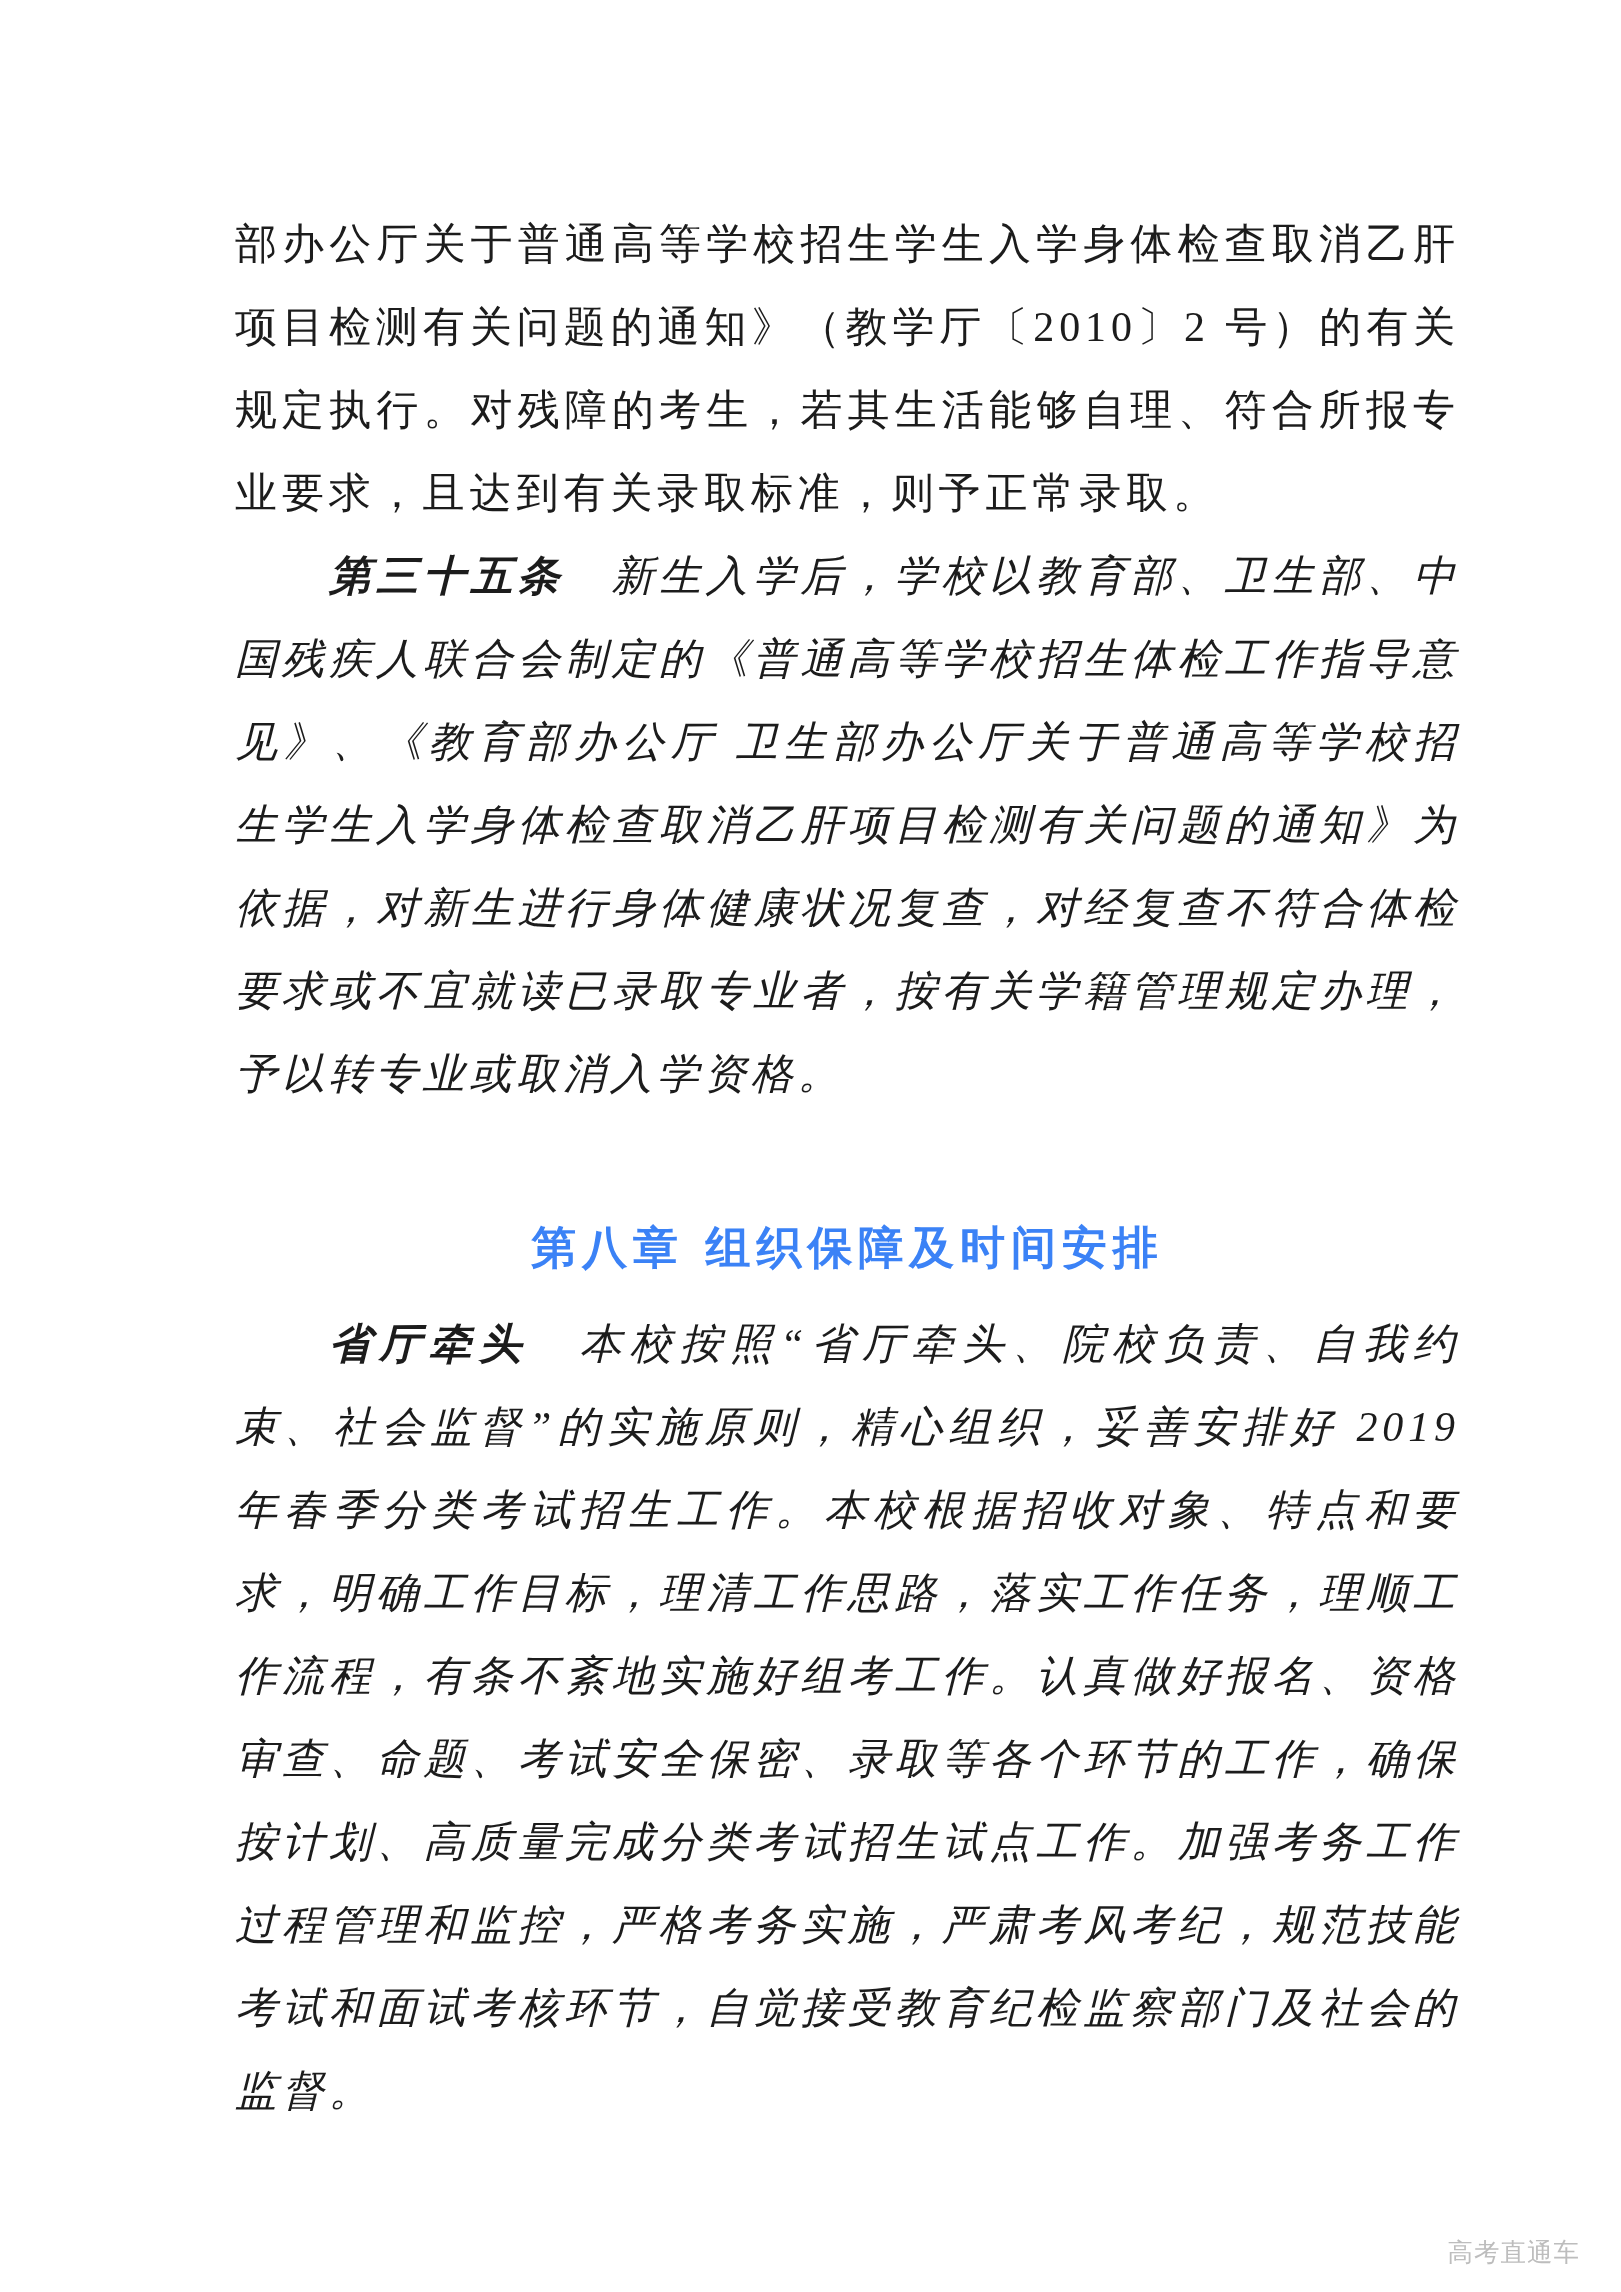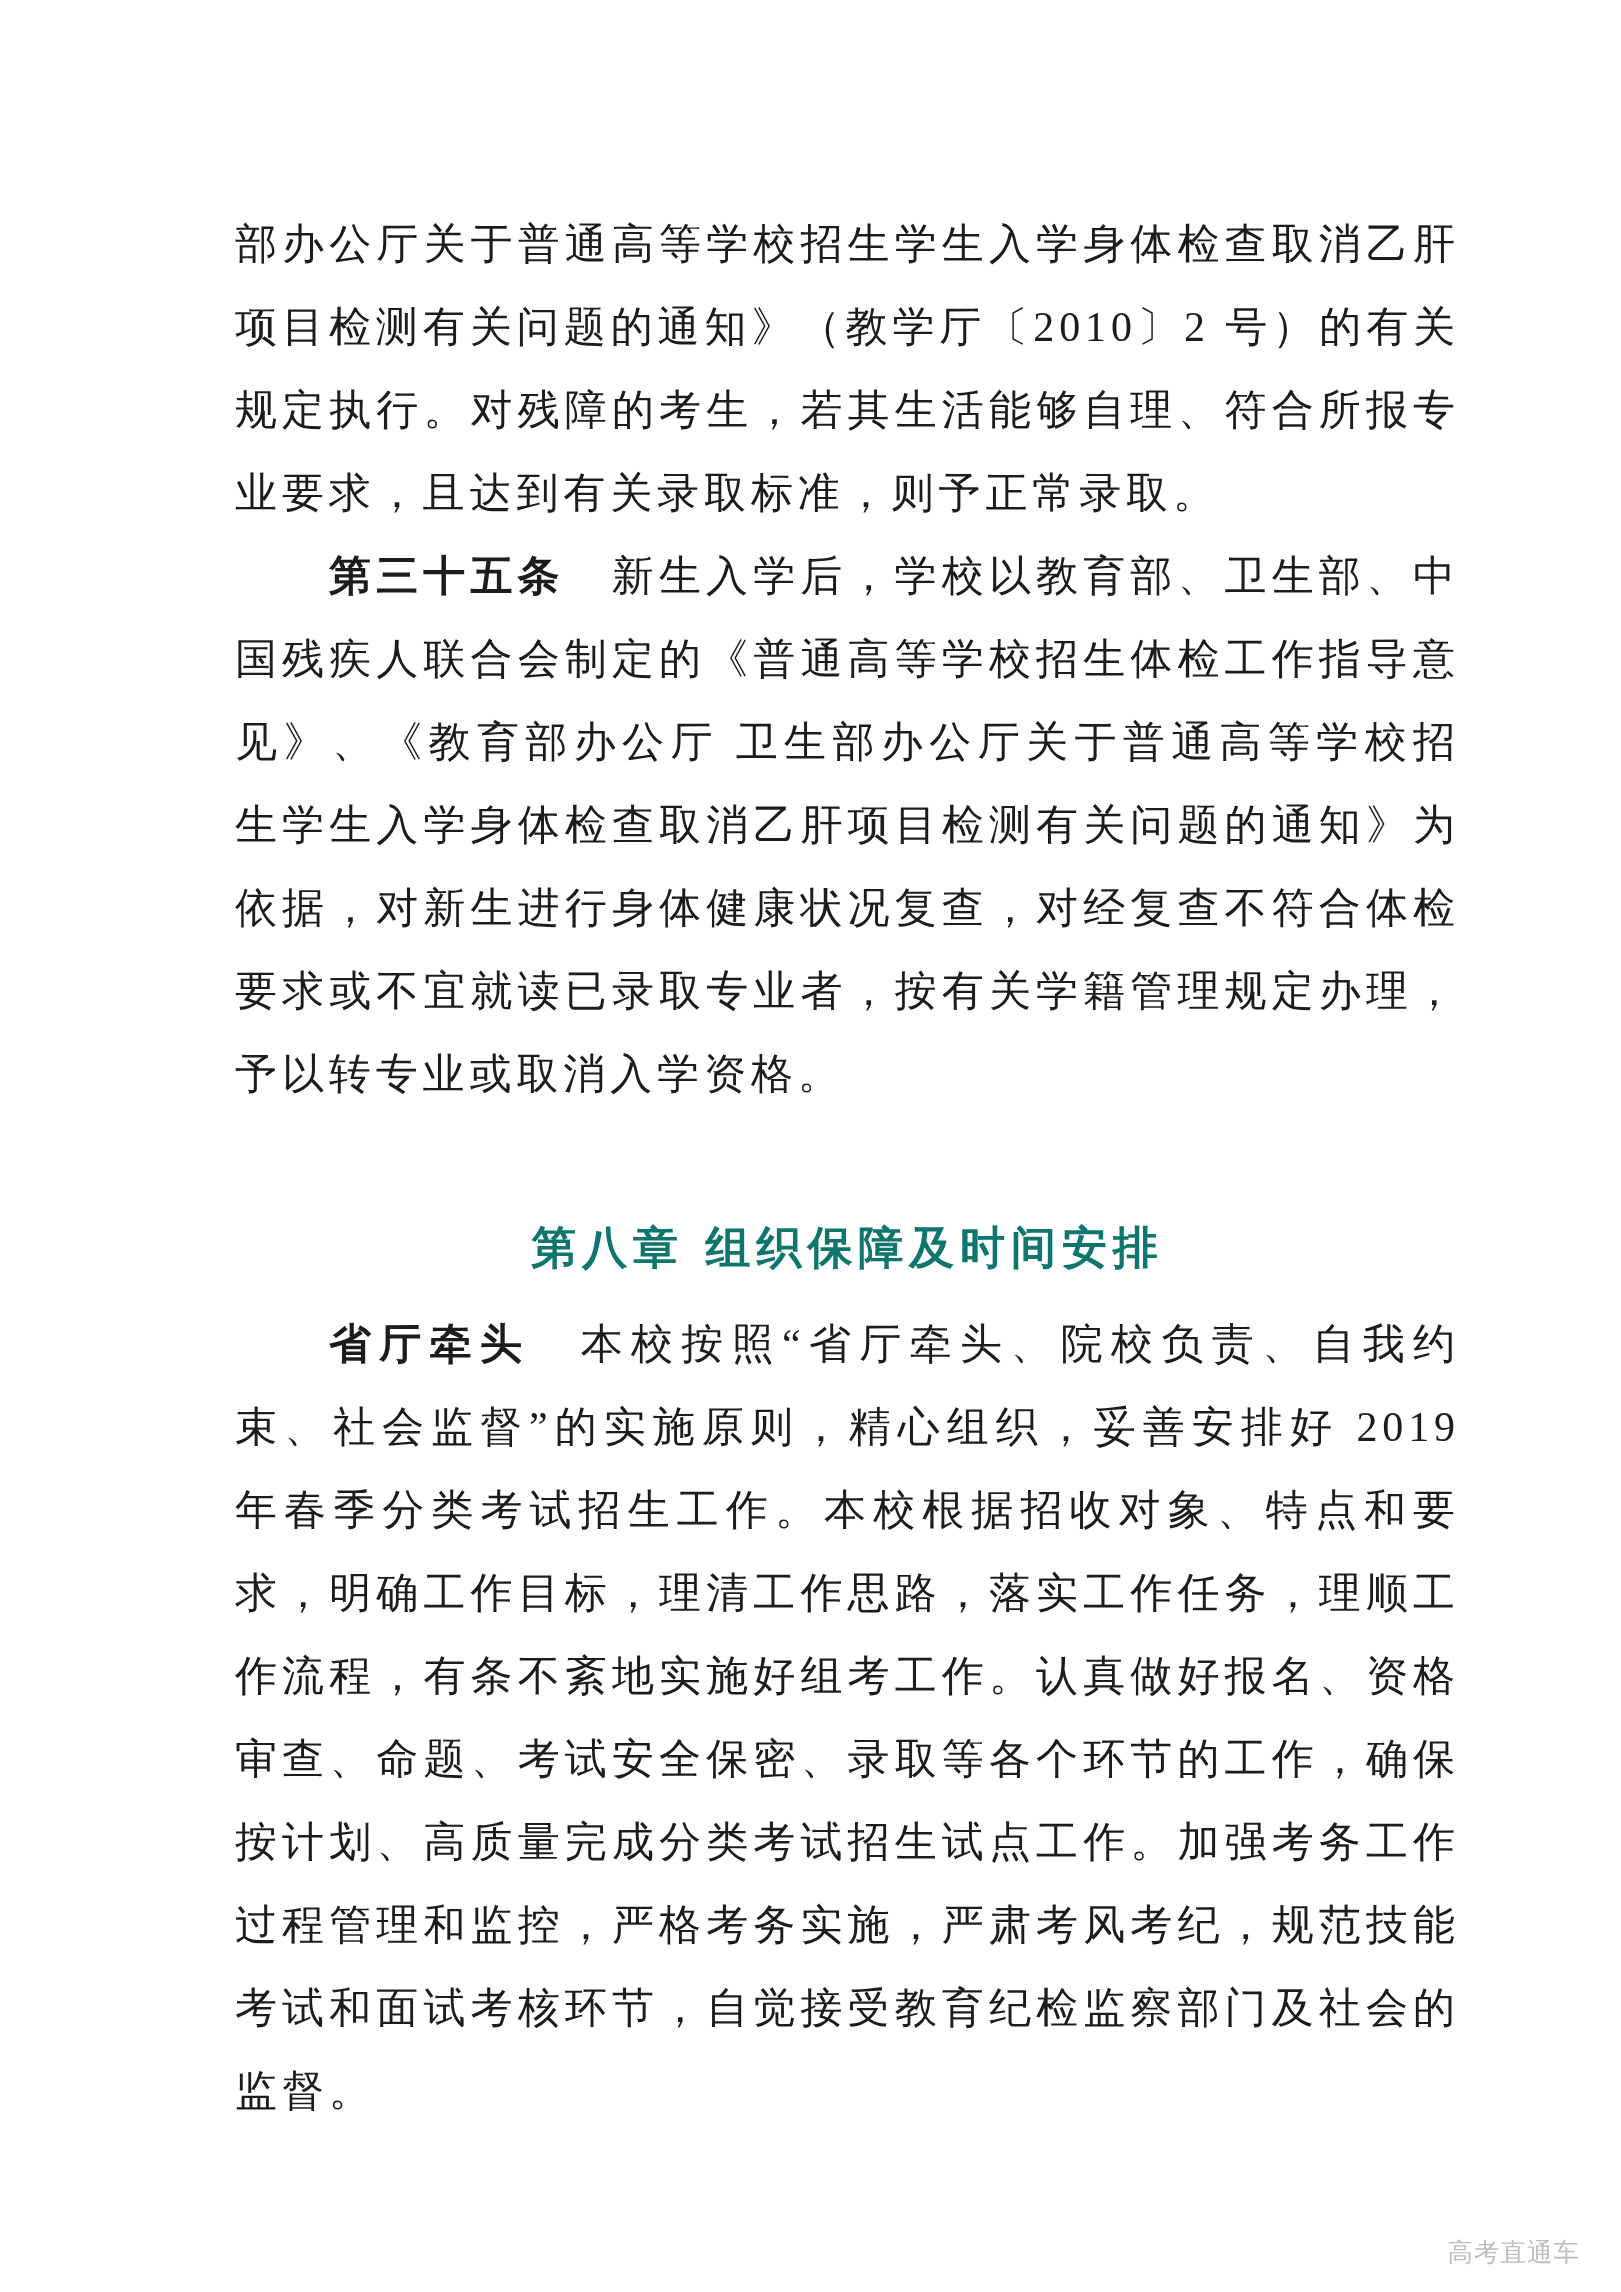--- a/index.html
+++ b/index.html
@@ -27,32 +27,33 @@
     font-size: 42px;
     line-height: 83px;
     letter-spacing: 4.9px;
     text-align: justify;
     text-justify: inter-ideograph;
     color: #1c1c1c;
     word-break: break-all;
   }
   .para.indented {
     text-indent: 94px;
+    font-style: italic;
   }
   .article-number {
     font-weight: bold;
   }
   .chapter-heading {
     margin: 90px 0 13.7px 0;
     font-size: 45px;
     line-height: 83px;
     font-weight: bold;
     text-align: center;
     letter-spacing: 5.9px;
-    color: #0f766e;
+    color: #3b82f6;
     font-family: "DejaVu Sans", "Liberation Sans", sans-serif;
   }
   .watermark {
     position: absolute;
     right: 34px;
     bottom: 23.5px;
     font-size: 25.5px;
     letter-spacing: 1px;
     color: #bdbdbd;
     font-family: "DejaVu Sans", "Liberation Sans", sans-serif;

